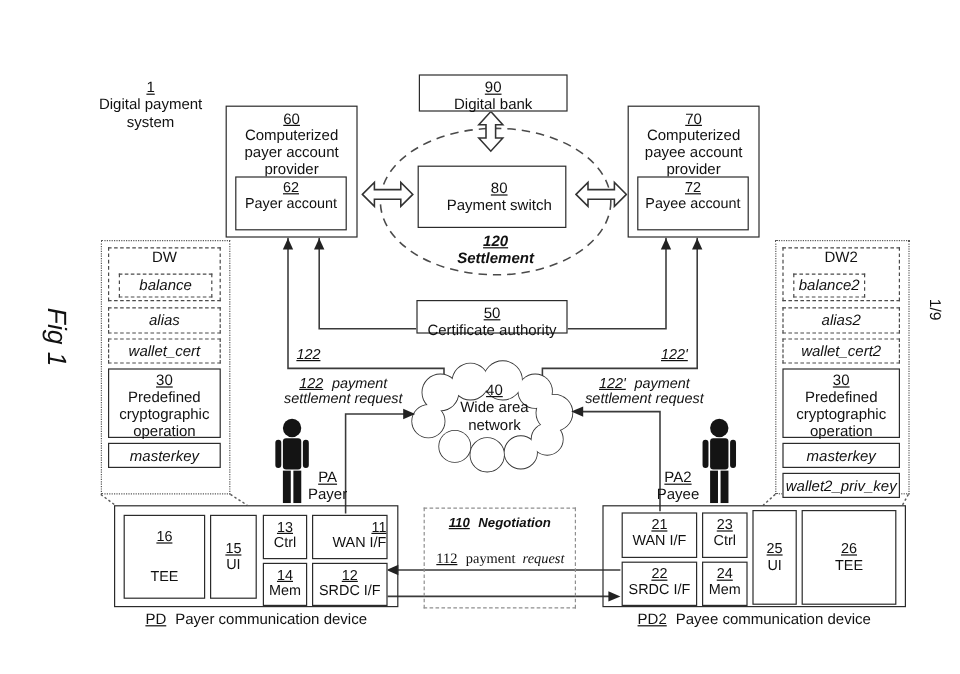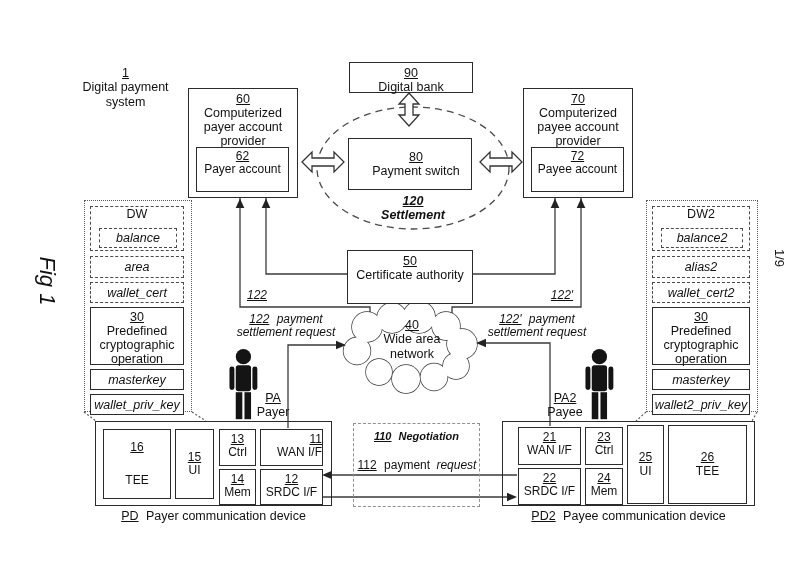--- a/index.html
+++ b/index.html
@@ -146,44 +146,43 @@
 
   <div class="box pt3" style="left:523px;top:88px;width:110px;height:110px;">
     <span class="num">70</span>
     <span>Computerized payee account provider</span>
     <div class="box pt2 sm" style="left:7px;top:58px;width:93px;height:45px;">
       <span class="num">72</span>
       <span>Payee account</span>
     </div>
   </div>
 
-  <div class="box pt3" style="left:347px;top:250px;width:126px;height:54px;">
+  <div class="box pt3" style="left:347px;top:250px;width:126px;height:28px;">
     <span class="num">50</span>
     <span>Certificate authority</span>
   </div>
 
   <div class="box dotted sm" style="left:84px;top:200px;width:108px;height:212px;border-width:1.6px;">
     <div class="box dashed nofill" style="left:5px;top:5px;width:94px;height:45px;">
       <span>DW</span>
       <div class="box dashed it pt2" style="left:8px;top:21px;width:78px;height:20px;">balance</div>
     </div>
-    <div class="box dashed it pt3" style="left:5px;top:55px;width:94px;height:22px;">area</div>
+    <div class="box dashed it pt3" style="left:5px;top:55px;width:94px;height:22px;">alias</div>
     <div class="box dashed it pt3" style="left:5px;top:81px;width:94px;height:21px;">wallet_cert</div>
     <div class="box pt2" style="left:5px;top:106px;width:94px;height:58px;">
       <span class="num">30</span>
       <span>Predefined cryptographic operation</span>
     </div>
     <div class="box it pt3" style="left:5px;top:168px;width:94px;height:21px;">masterkey</div>
-    <div class="box it pt3" style="left:5px;top:193px;width:94px;height:21px;">wallet_priv_key</div>
   </div>
 
   <div class="box dotted sm" style="left:646px;top:200px;width:112px;height:212px;border-width:1.6px;">
     <div class="box dashed nofill" style="left:5px;top:5px;width:98px;height:45px;">
       <span>DW2</span>
-      <div class="box dashed it pt2" style="left:8px;top:21px;width:82px;height:20px;">balance2</div>
+      <div class="box dashed it pt2" style="left:8px;top:21px;width:60px;height:20px;">balance2</div>
     </div>
     <div class="box dashed it pt3" style="left:5px;top:55px;width:98px;height:22px;">alias2</div>
     <div class="box dashed it pt3" style="left:5px;top:81px;width:98px;height:21px;">wallet_cert2</div>
     <div class="box pt2" style="left:5px;top:106px;width:98px;height:58px;">
       <span class="num">30</span>
       <span>Predefined cryptographic operation</span>
     </div>
     <div class="box it pt3" style="left:5px;top:168px;width:98px;height:21px;">masterkey</div>
     <div class="box it pt3" style="left:5px;top:193px;width:98px;height:21px;">wallet2_priv_key</div>
   </div>
@@ -243,21 +242,21 @@
   <div class="lbl" style="left:95px;top:509px;width:237px;">
     <span class="u">PD</span>
     <span class="gap">Payer communication device</span>
   </div>
 
   <div class="box neg" style="left:353px;top:423px;width:127px;height:84px;">
     <div class="lbl bi" style="left:0;top:6px;width:100%;font-size:11px;">
       <span class="u">110</span>
       <span class="gap">Negotiation</span>
     </div>
-    <div class="lbl sm" style="left:2px;top:35px;width:122px;">
+    <div class="lbl sm" style="left:2px;top:35px;width:122px;font-family:Liberation Serif, serif;">
       <span class="u">112</span>
       <span class="gap">payment</span>
       <span class="it gap" style="margin-left:3px;">request</span>
     </div>
   </div>
 
   <div class="box nofill" style="left:502px;top:421px;width:253px;height:85px;">
     <div class="box pt3 sm" style="left:15px;top:5px;width:63px;height:38px;">
       <span class="num">21</span>
       <span>WAN I/F</span>

